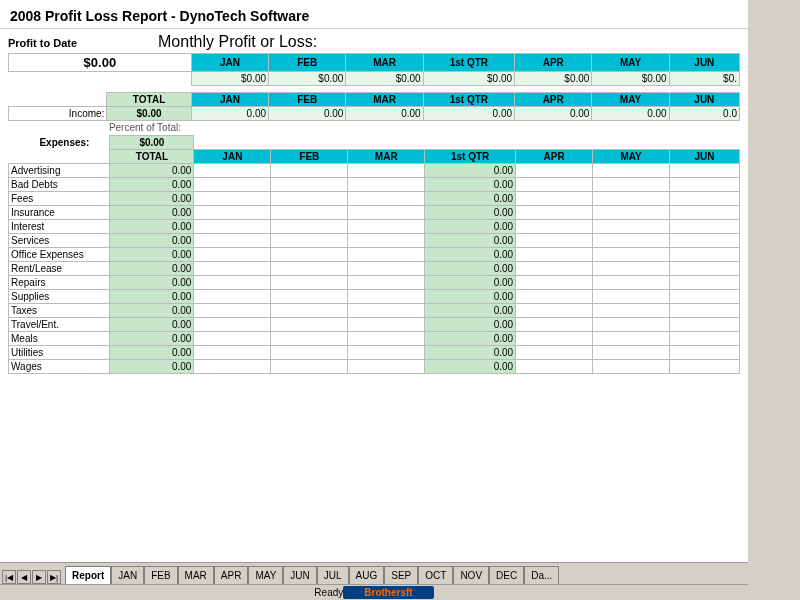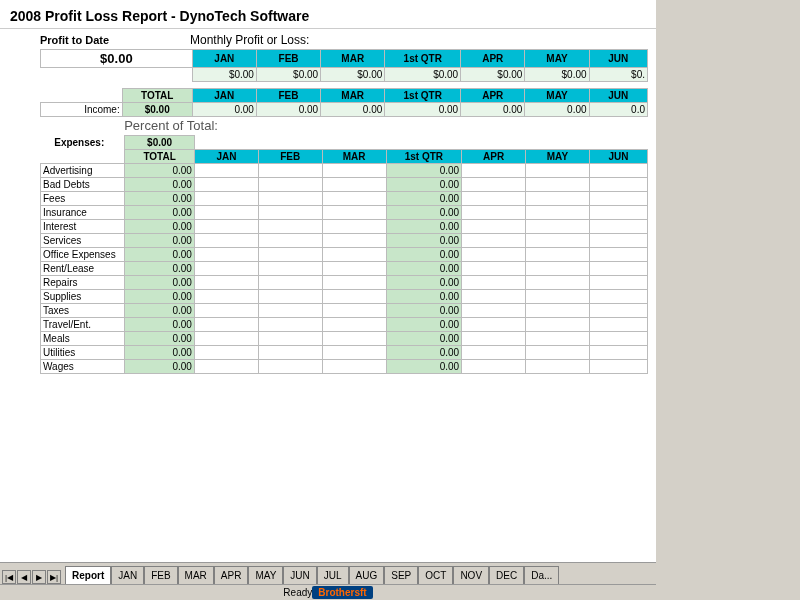--- a/index.html
+++ b/index.html
@@ -5,55 +5,54 @@
     * { margin: 0; padding: 0; box-sizing: border-box; }
     body {
       font-family: Arial, sans-serif;
       font-size: 11px;
       background: #d4d0c8;
       width: 800px;
       height: 600px;
       overflow: hidden;
     }
     .window {
-      width: 656px;
+      width: 748px;
       height: 600px;
       background: white;
       display: flex;
       flex-direction: column;
     }
     .title-bar {
       background: white;
       padding: 8px 10px 4px 10px;
       border-bottom: 1px solid #ccc;
     }
     .title-bar h1 {
       font-size: 14px;
       font-weight: bold;
       color: #000;
     }
     .content-area {
       flex: 1;
       padding: 4px 8px;
       overflow: hidden;
-      margin-left: 32px;
     }
     .profit-header {
       display: flex;
       align-items: baseline;
       margin-bottom: 2px;
       gap: 20px;
     }
     .profit-label {
       font-weight: bold;
       font-size: 11px;
       min-width: 130px;
     }
     .monthly-label {
-      font-size: 12px;
+      font-size: 16px;
       color: #000;
     }
     
     .profit-date-cell {
       background: white;
       font-weight: bold;
       font-size: 13px;
       text-align: center;
       width: 130px;
       border: 2px solid #000;
@@ -164,21 +163,21 @@
       font-size: 10px;
       display: flex;
       justify-content: center;
       align-items: center;
     }
     .brothersoft-logo {
       background: #004080;
       color: white;
       font-size: 10px;
       font-weight: bold;
-      padding: 1px 6px;
+      padding: 1px 21px;
       border-radius: 2px;
     }
     .brothersoft-logo span {
       color: #ff6600;
     }
     table.spreadsheet {
       border-collapse: collapse;
       width: 100%;
       font-size: 10px;
     }
@@ -246,21 +245,21 @@
         <td class="light-green">0.00</td>
         <td class="light-green">0.00</td>
         <td class="light-green">0.00</td>
         <td class="light-green">0.00</td>
         <td class="light-green">0.00</td>
         <td class="light-green">0.00</td>
         <td class="light-green">0.0</td>
       </tr>
       <tr class="percent-row">
         <td style="border:none;"></td>
-        <td colspan="8" style="border:none;font-size:13px;color:#555;">Percent of Total:</td>
+        <td colspan="8" style="border:none;font-size:10px;color:#555;">Percent of Total:</td>
       </tr>
     </tbody>
       </table>
 
     <table class="spreadsheet">
       <tbody>
           <tr>
         <td style="border:none;width:70px;text-align:right;font-weight:bold;padding-right:20px;">Expenses:</td>
         <td class="expense-total" style="width:60px;">$0.00</td>
         <td colspan="7" style="border:none;background:white;"></td>

